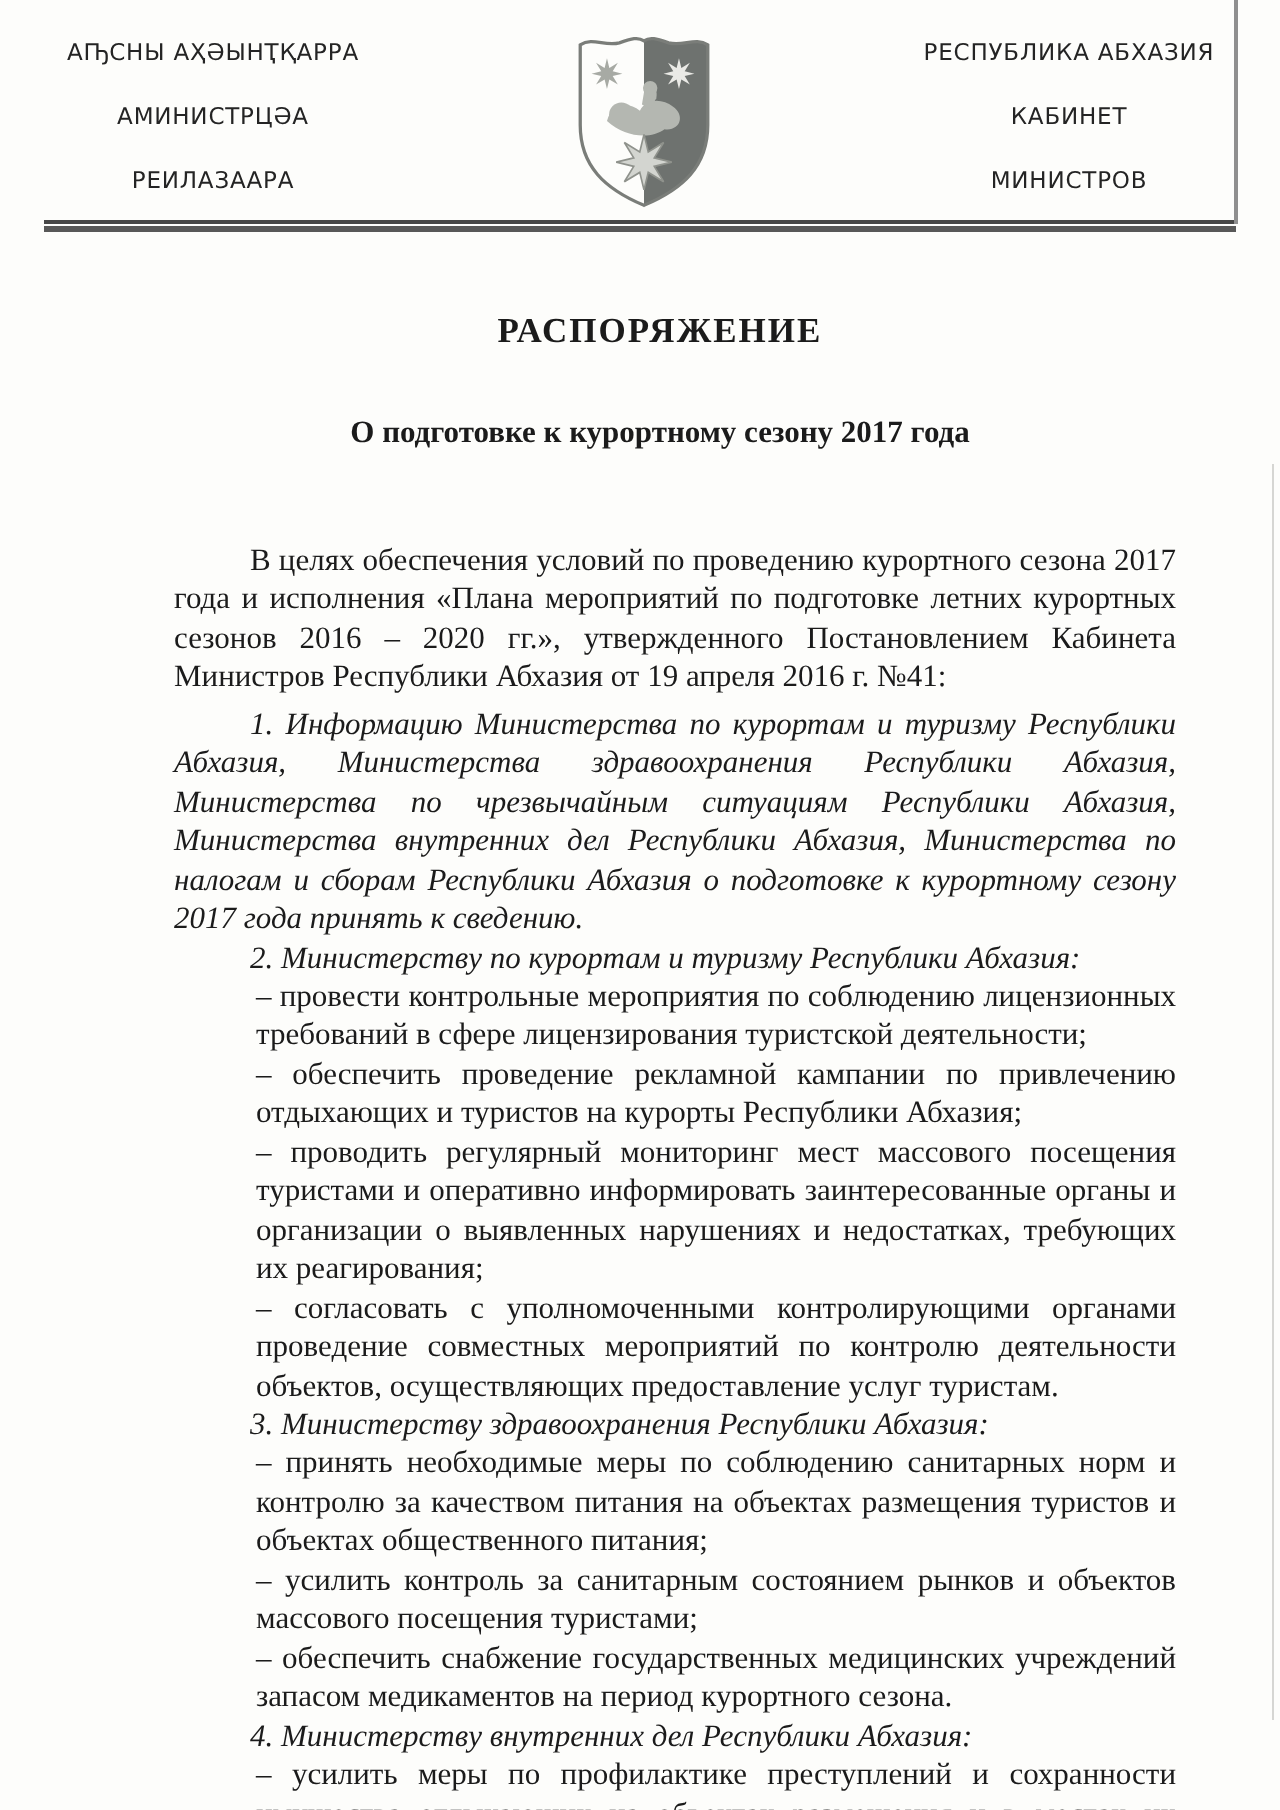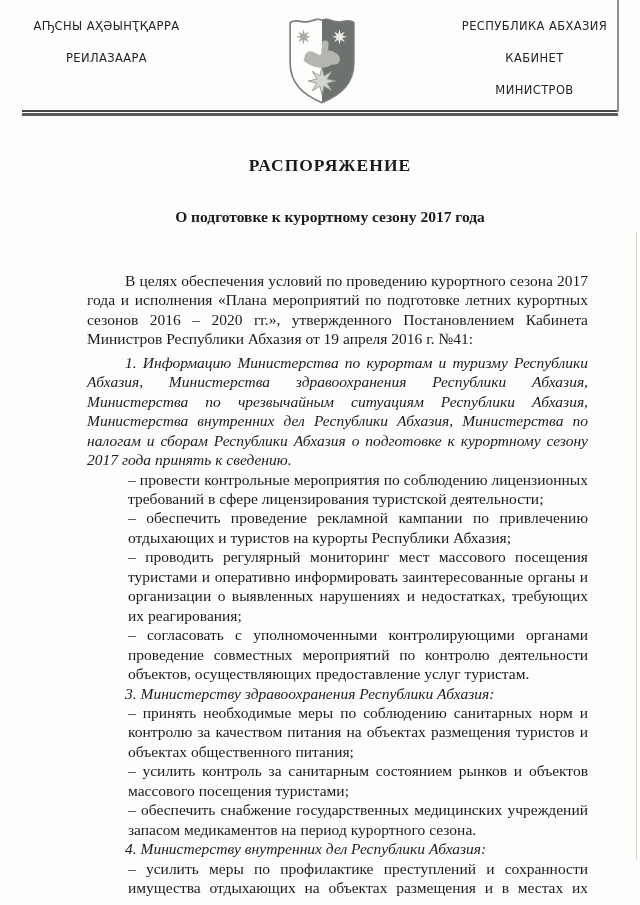--- a/index.html
+++ b/index.html
@@ -52,20 +52,21 @@
   p.sub    { margin-left:41px; }
   .gap-sm  { margin-top:4px !important; }
 </style>
 </head>
 <body>
 
 <div class="page">
 
   <div class="header-block header-left">
     <div class="hline">АҦСНЫ АҲӘЫНҬҚАРРА</div>
+    <div class="hline">АМИНИСТРЦӘА</div>
     <div class="hline">РЕИЛАЗААРА</div>
   </div>
 
   <div class="emblem">
     <svg width="72" height="91" viewBox="0 0 70 88" xmlns="http://www.w3.org/2000/svg">
 
       <path d="M35,5 C38,3 41,4 47,6 C54,8 60,3 66,7 L66,46 C66,66 54,77 35,85 Z" fill="#6e726f"></path>
 
       <path d="M4,7 C10,3 16,8 23,6 C29,4 32,3 35,5 C38,3 41,4 47,6 C54,8 60,3 66,7 L66,46 C66,66 54,77 35,85 C16,77 4,66 4,46 Z" fill="none" stroke="#7a7d79" stroke-width="1.6"></path>
 
@@ -102,20 +103,21 @@
 
   <div class="doc-title">РАСПОРЯЖЕНИЕ</div>
   <div class="doc-subtitle">О подготовке к курортному сезону 2017 года</div>
 
   <div class="body">
 
     <p class="indent">В целях обеспечения условий по проведению курортного сезона 2017 года и исполнения «Плана мероприятий по подготовке летних курортных сезонов 2016 – 2020 гг.», утвержденного Постановлением Кабинета Министров Республики Абхазия от 19 апреля 2016 г. №41:</p>
 
     <p class="item gap-sm"><span>1.</span> <span>Информацию Министерства по курортам и туризму Республики Абхазия, Министерства здравоохранения Республики Абхазия, Министерства по чрезвычайным ситуациям Республики Абхазия, Министерства внутренних дел Республики Абхазия, Министерства по налогам и сборам Республики Абхазия о подготовке к курортному сезону 2017 года принять к сведению.</span></p>
 
+    <p class="item"><span>2.</span> <span>Министерству по курортам и туризму Республики Абхазия:</span></p>
     <p class="sub">– провести контрольные мероприятия по соблюдению лицензионных требований в сфере лицензирования туристской деятельности;</p>
     <p class="sub">– обеспечить проведение рекламной кампании по привлечению отдыхающих и туристов на курорты Республики Абхазия;</p>
     <p class="sub">– проводить регулярный мониторинг мест массового посещения туристами и оперативно информировать заинтересованные органы и организации о выявленных нарушениях и недостатках, требующих их реагирования;</p>
     <p class="sub">– согласовать с уполномоченными контролирующими органами проведение совместных мероприятий по контролю деятельности объектов, осуществляющих предоставление услуг туристам.</p>
 
     <p class="item"><span>3.</span> <span>Министерству здравоохранения Республики Абхазия:</span></p>
     <p class="sub">– принять необходимые меры по соблюдению санитарных норм и контролю за качеством питания на объектах размещения туристов и объектах общественного питания;</p>
     <p class="sub">– усилить контроль за санитарным состоянием рынков и объектов массового посещения туристами;</p>
     <p class="sub">– обеспечить снабжение государственных медицинских учреждений запасом медикаментов на период курортного сезона.</p>
 

